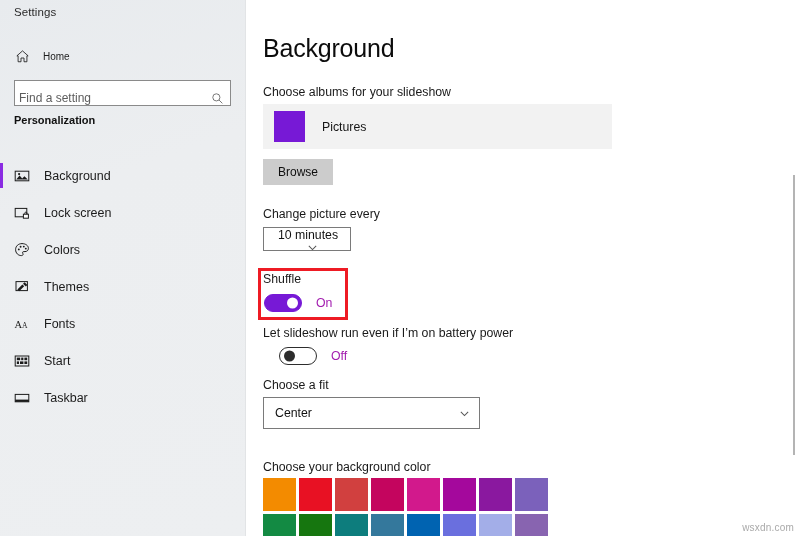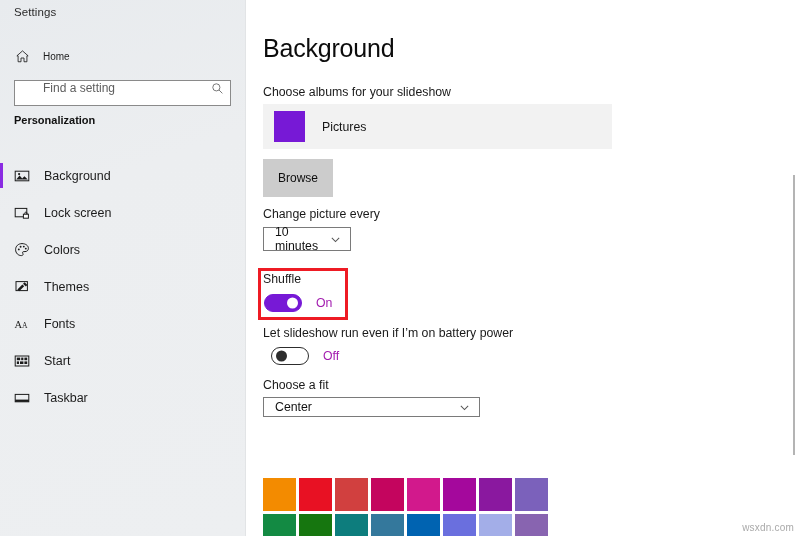--- a/index.html
+++ b/index.html
@@ -71,22 +71,22 @@
     top: 80px;
     width: 217px;
     height: 26px;
   }
   .search-box {
     width: 100%;
     height: 100%;
     background: #ffffff;
     border: 1px solid #8a8a8a;
     display: flex;
-    align-items: flex-start;
-    padding: 0 6px 0 28px;
+    align-items: flex-end;
+    padding: 0 6px 0 4px;
   }
   .search-box input {
     flex: 1;
     border: none;
     outline: none;
     background: transparent;
     font-family: "Liberation Sans", sans-serif;
     font-size: 12px;
     color: #3b3b3b;
   }
@@ -188,21 +188,21 @@
   }
   .album-name {
     margin-left: 17px;
     font-size: 12.3px;
     color: #161616;
   }
 
   .browse-btn {
     position: absolute;
     left: 16px; top: 159px;
-    width: 70px; height: 38px;
+    width: 70px; height: 26px;
     background: #cccccc;
     border: 1px solid #cccccc;
     font-family: "Liberation Sans", sans-serif;
     font-size: 12px;
     color: #0d0d0d;
     cursor: default;
     display: flex;
     align-items: center;
     justify-content: center;
     padding: 0;
@@ -225,21 +225,21 @@
     color: #111111;
   }
   .dd-chevron {
     width: 12px; height: 12px;
     display: flex; align-items: center; justify-content: center;
     margin-left: 8px;
   }
 
   .interval-dd {
     left: 16px; top: 227px;
-    width: 88px; height: 24px;
+    width: 88px; height: 24px; flex-direction: column;
   }
 
   .shuffle-label { position: absolute; left: 16px; top: 272px; }
 
   .toggle-row {
     position: absolute;
     display: flex;
     align-items: center;
   }
   .toggle {
@@ -268,26 +268,26 @@
   .toggle.off .knob { background: #2d2d2d; left: 4px; }
   .toggle-state {
     margin-left: 14px;
     font-size: 12.3px;
     color: #a21caf;
   }
 
   .shuffle-toggle { left: 17px; top: 294px; }
 
   .battery-label { position: absolute; left: 16px; top: 326px; }
-  .battery-toggle { left: 24px; top: 347px; }
+  .battery-toggle { left: 32px; top: 347px; }
 
   .fit-label { position: absolute; left: 16px; top: 378px; }
   .fit-dd {
     left: 16px; top: 397px;
-    width: 217px; height: 20px;
+    width: 217px; height: 32px;
   }
 
   .bgcolor-label { position: absolute; left: 16px; top: 460px; }
 
   .swatch-grid {
     position: absolute;
     left: 16px; top: 478px;
     display: grid;
     grid-template-columns: repeat(8, 33px);
     grid-auto-rows: 33px;
@@ -527,20 +527,21 @@
 
     <div class="dropdown fit-dd">
       <span class="dd-text">Center</span>
       <span class="dd-chevron">
         <svg width="11" height="11" viewBox="0 0 12 12">
           <path d="M2 4.2 L6 8.2 L10 4.2" fill="none" stroke="#555555" stroke-width="1.1"></path>
         </svg>
       </span>
     </div>
 
+    <div class="lbl bgcolor-label">Choose your background color</div>
 
     <div class="swatch-grid">
         <div class="swatch" style="background: rgb(243, 139, 0);"></div>
         <div class="swatch" style="background: rgb(232, 17, 35);"></div>
         <div class="swatch" style="background: rgb(209, 64, 63);"></div>
         <div class="swatch" style="background: rgb(196, 5, 94);"></div>
         <div class="swatch" style="background: rgb(210, 25, 140);"></div>
         <div class="swatch" style="background: rgb(164, 8, 156);"></div>
         <div class="swatch" style="background: rgb(138, 24, 159);"></div>
         <div class="swatch" style="background: rgb(123, 97, 187);"></div>

